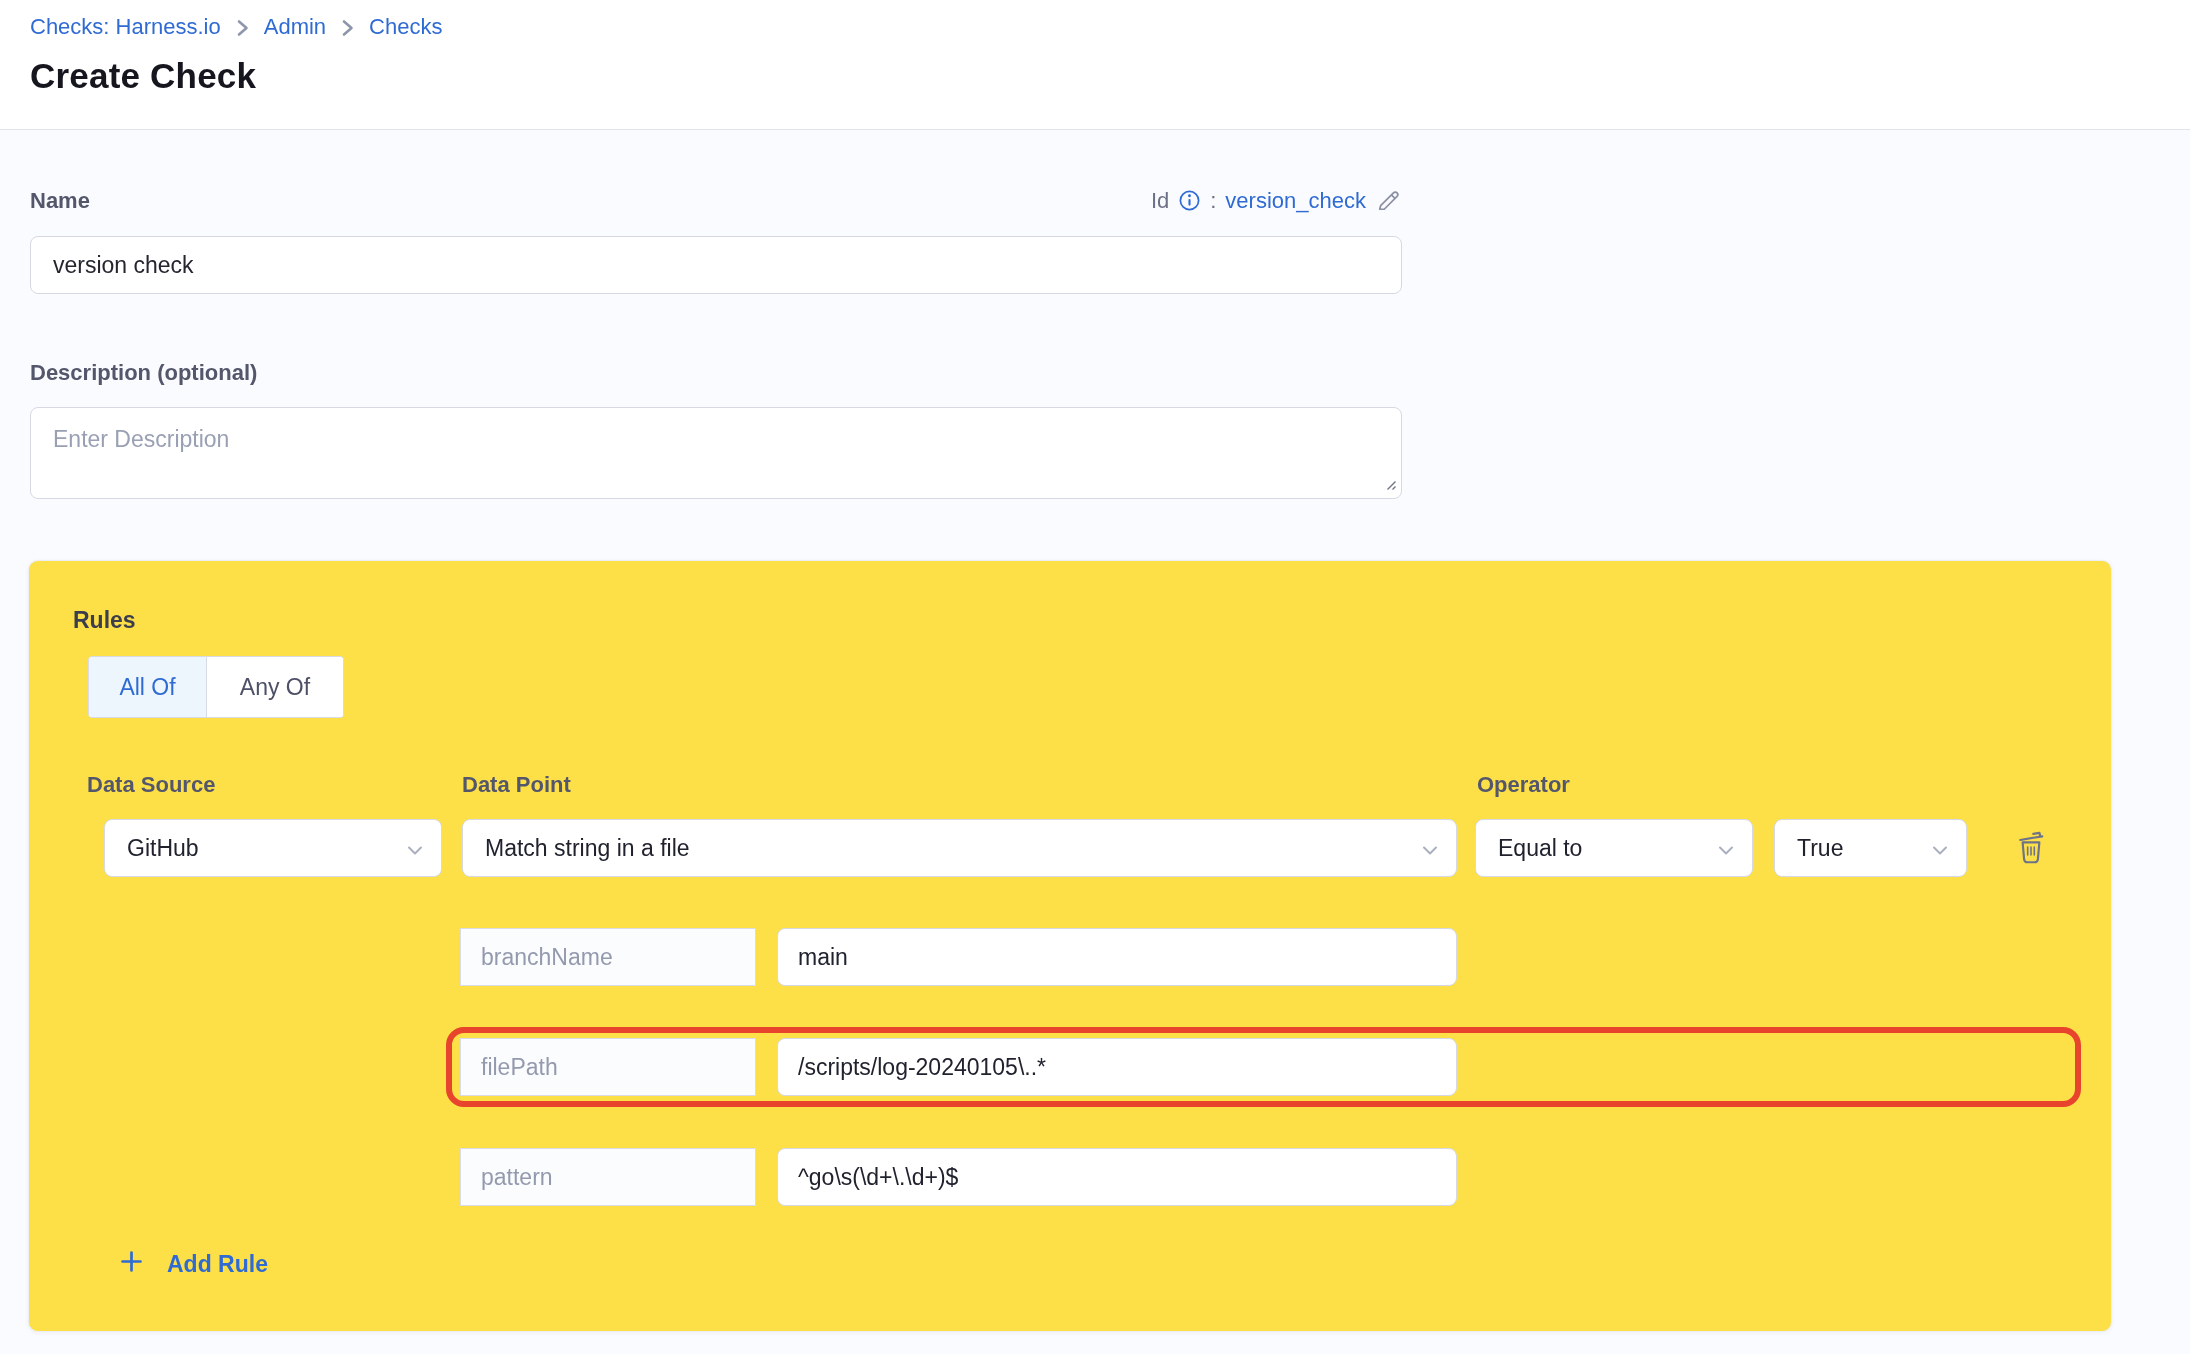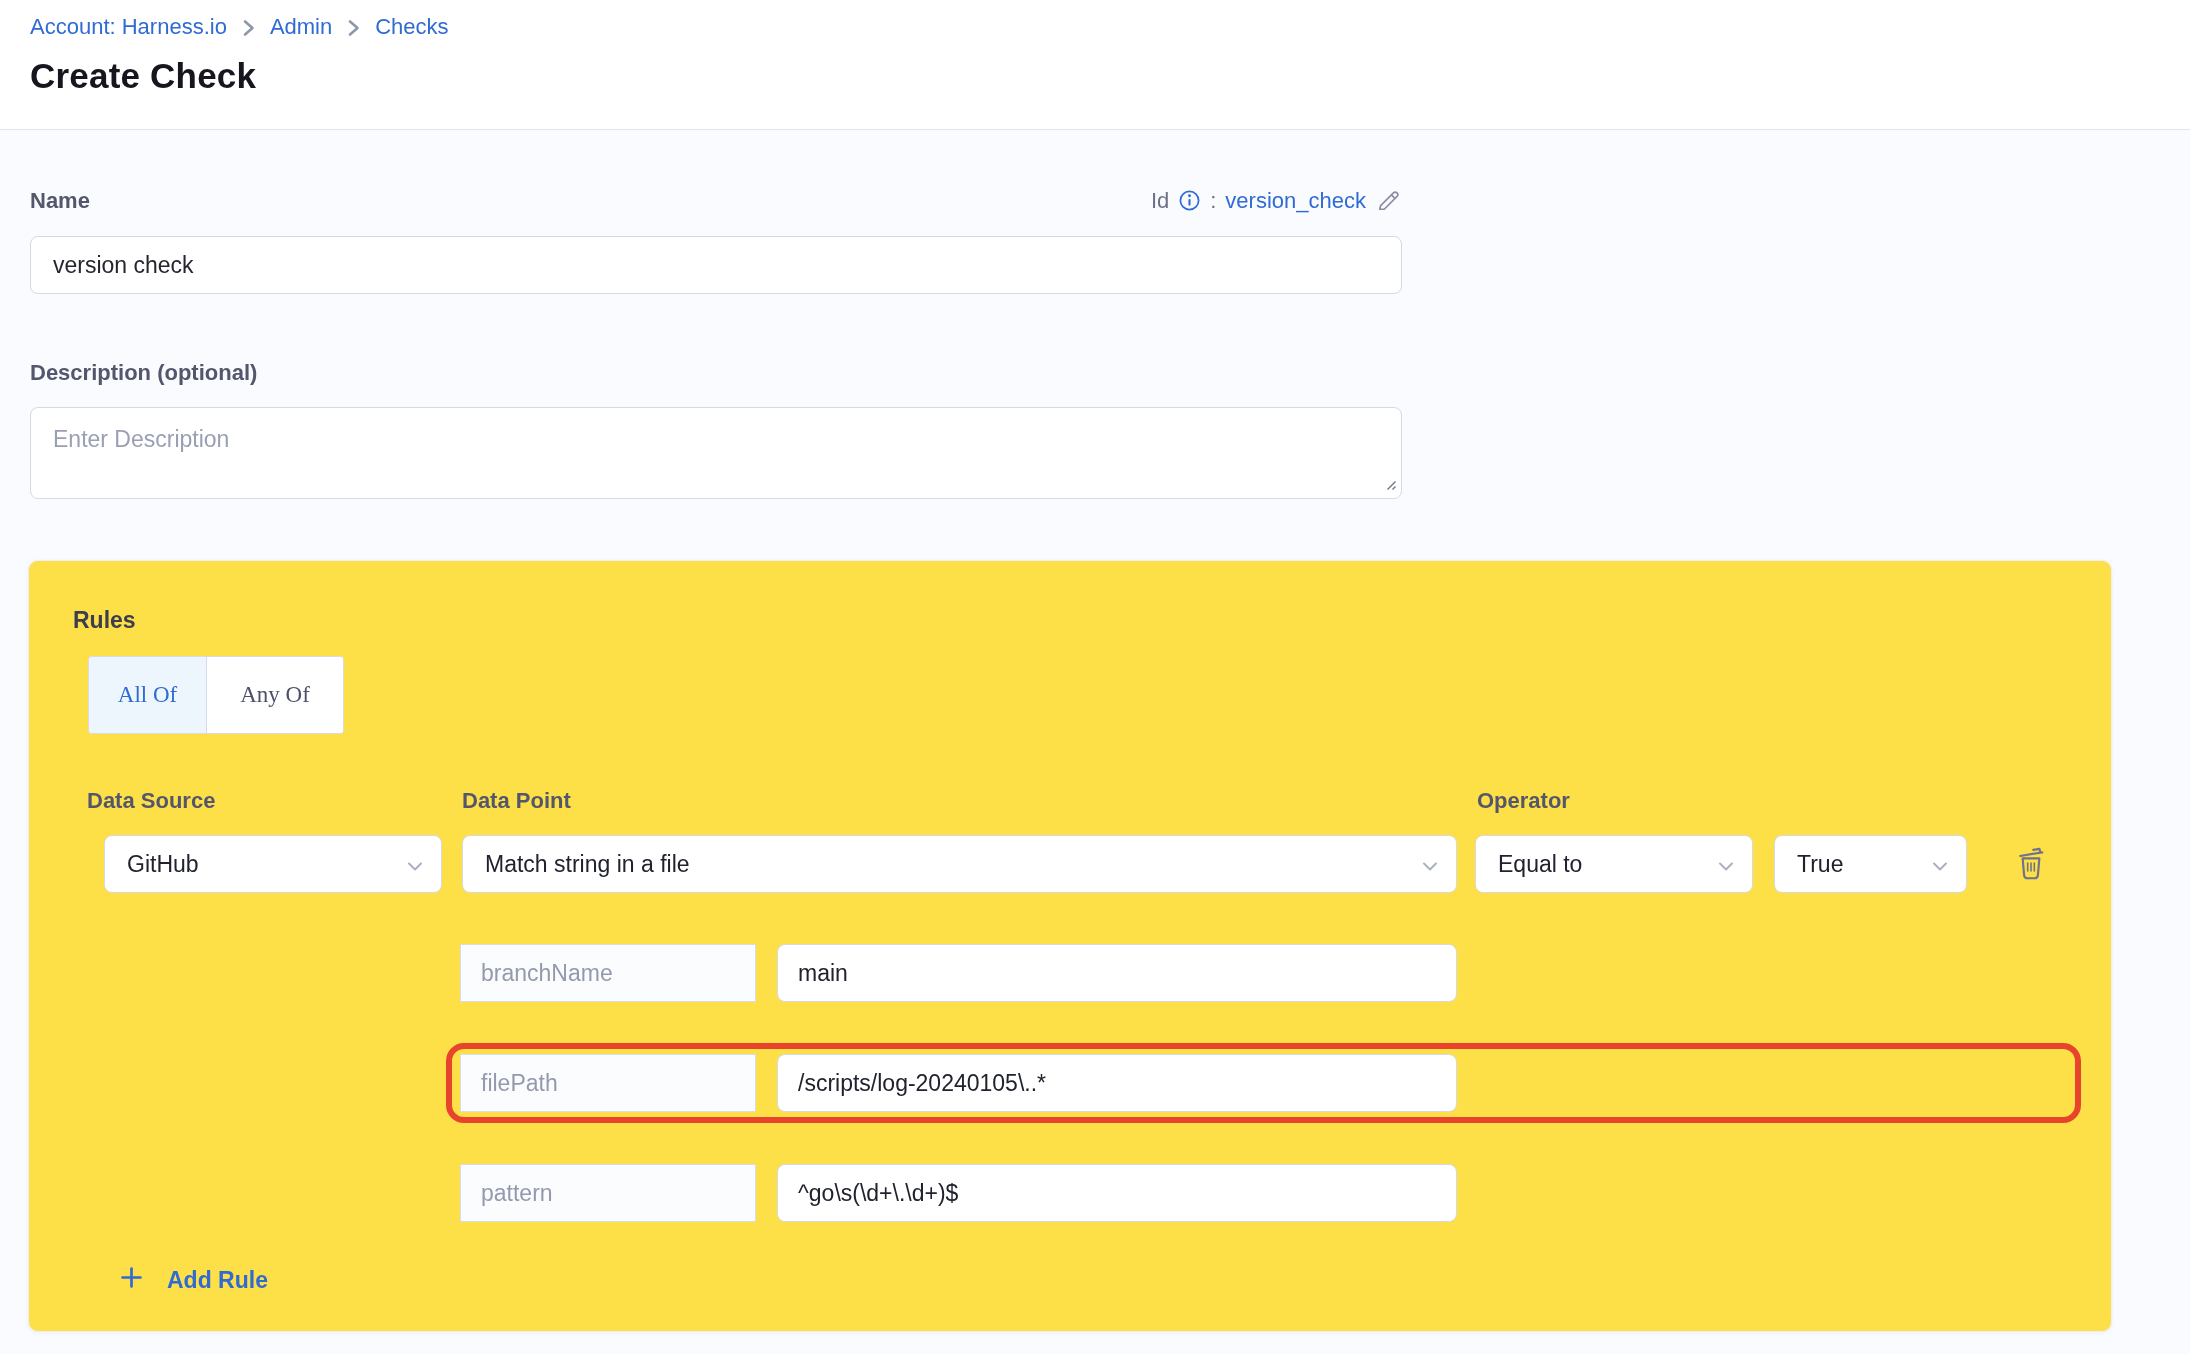--- a/index.html
+++ b/index.html
@@ -38,22 +38,22 @@
   .resize-grip { position:absolute; right:5px; bottom:8px; cursor:nwse-resize; }
 
   
   .card { margin-left:-2px; margin-top:57px; width:2084px; height:772px;
     background:#fde047; border:1px solid #edeff5; border-radius:10px;
     box-shadow:0 1px 4px rgba(40,41,61,.05); padding:46px 44px 0 44px; }
   .rules-label { font-size:23px; font-weight:600; color:#3c3e4e; }
 
   .seg { display:inline-flex; margin-top:22px; margin-left:15px;
     border:1px solid #d8dbe5; border-radius:4px; overflow:hidden; background:#fff; }
-  .seg button { height:76px; font-size:23px; border:none; background:#fff;
-    color:#4d5066; cursor:pointer; font-family:Liberation Serif, serif; }
+  .seg button { height:60px; font-size:23px; border:none; background:#fff;
+    color:#4d5066; cursor:pointer; font-family:Liberation Sans, sans-serif; }
   .seg .seg-all { width:117px; }
   .seg .seg-any { width:137px; border-left:1px solid #d8dbe5; }
   .seg .active { background:#edf6fd; color:#2f6bd3; }
 
   .col-labels { position:relative; height:26px; margin-top:54px; }
   .col-labels span { position:absolute; top:0; font-size:22px; font-weight:600; color:#54576c; }
   .col-label-source { left:14px; } .col-label-point { left:389px; } .col-label-operator { left:1404px; }
 
   .selects-row { display:flex; align-items:center; margin-top:21px; margin-left:31px; }
   .select { height:58px; border:1px solid #d6d9e3; border-radius:8px; background:#fff;
@@ -77,21 +77,21 @@
 
   .add-rule { display:inline-flex; align-items:center; gap:24px; margin-top:44px;
     margin-left:47px; background:none; border:none; cursor:pointer;
     font-size:23px; font-weight:700; color:#2f6bd3; font-family:inherit; }
 </style>
 </head>
 <body>
 
 <div class="header">
   <nav class="breadcrumb">
-    <span class="crumb">Account: Harness.io</span>
+    <span class="crumb">Checks: Harness.io</span>
     <span class="sep">
       <svg width="13" height="20" viewBox="0 0 13 20" fill="none">
           <path d="M3 3.5L10.5 10 3 16.5" stroke="#8e96ab" stroke-width="2.6" stroke-linecap="round" stroke-linejoin="round"></path>
         </svg>
     </span>
     <span class="crumb">Admin</span>
     <span class="sep">
       <svg width="13" height="20" viewBox="0 0 13 20" fill="none">
           <path d="M3 3.5L10.5 10 3 16.5" stroke="#8e96ab" stroke-width="2.6" stroke-linecap="round" stroke-linejoin="round"></path>
         </svg>

